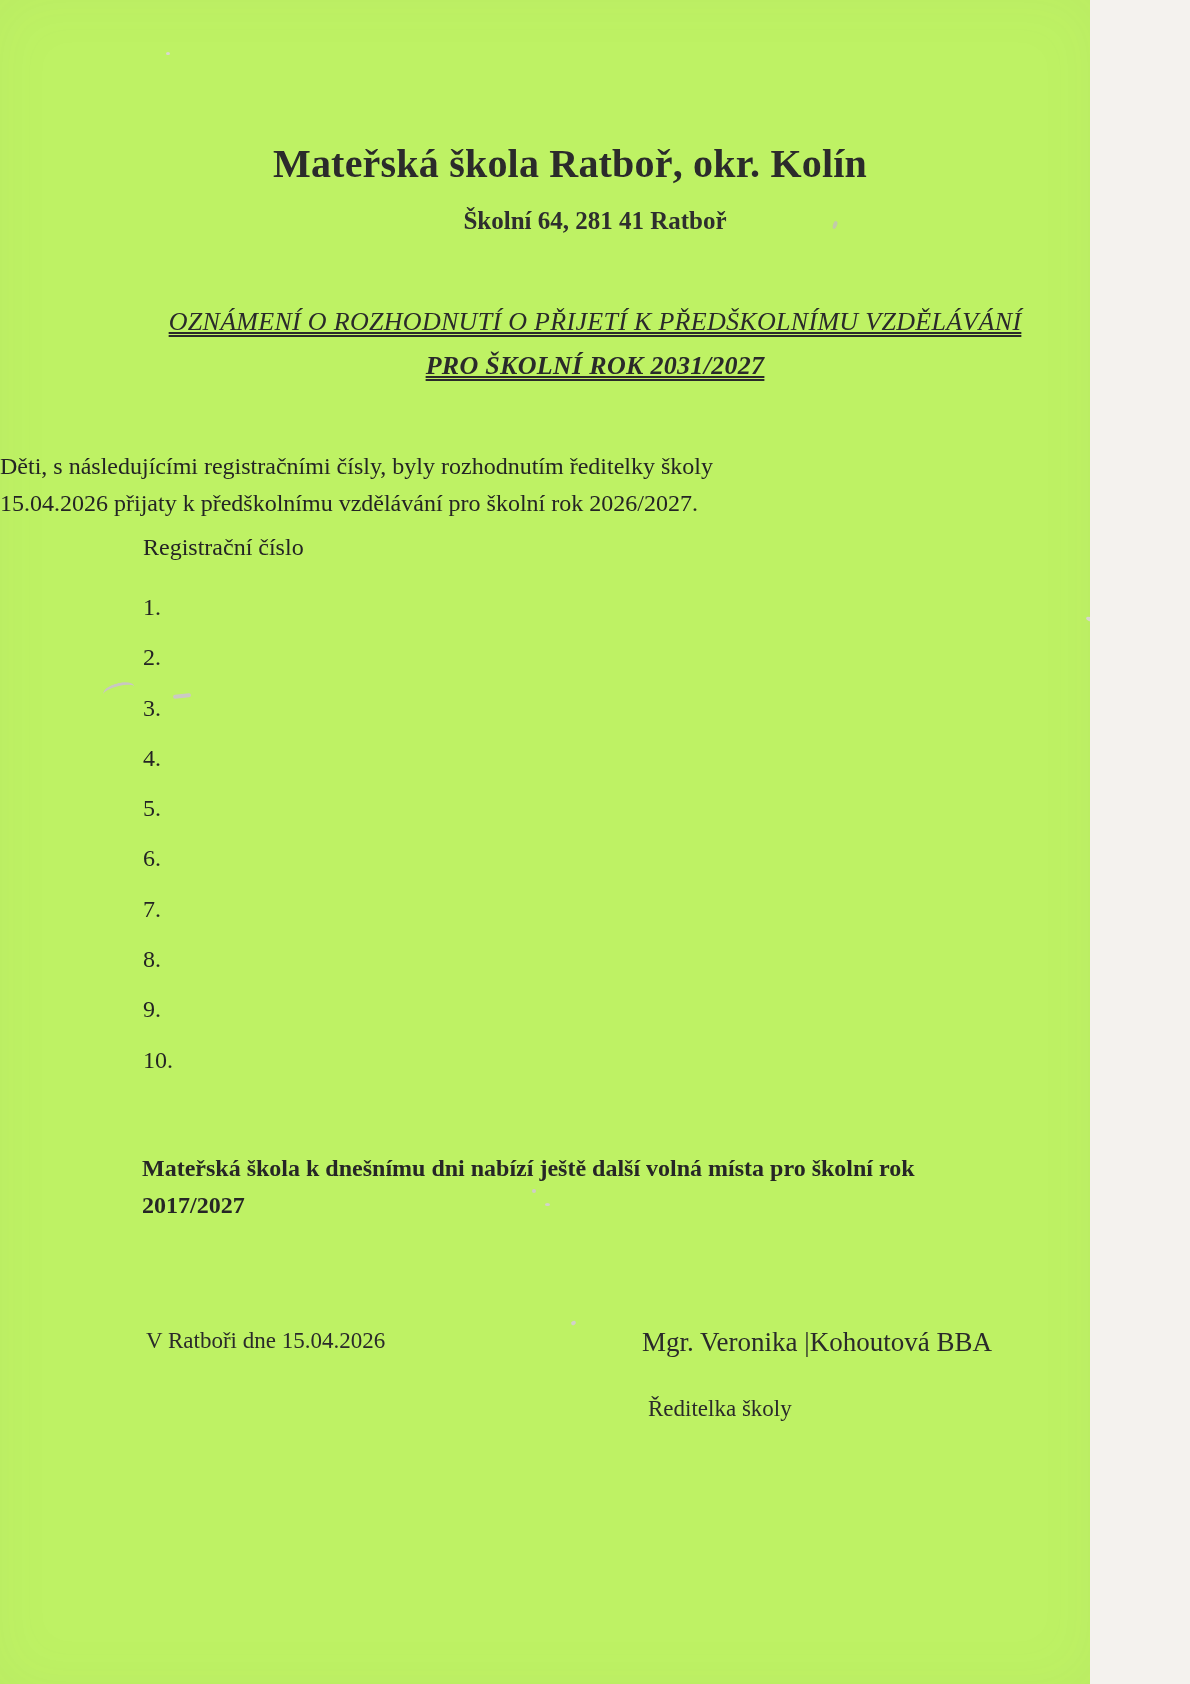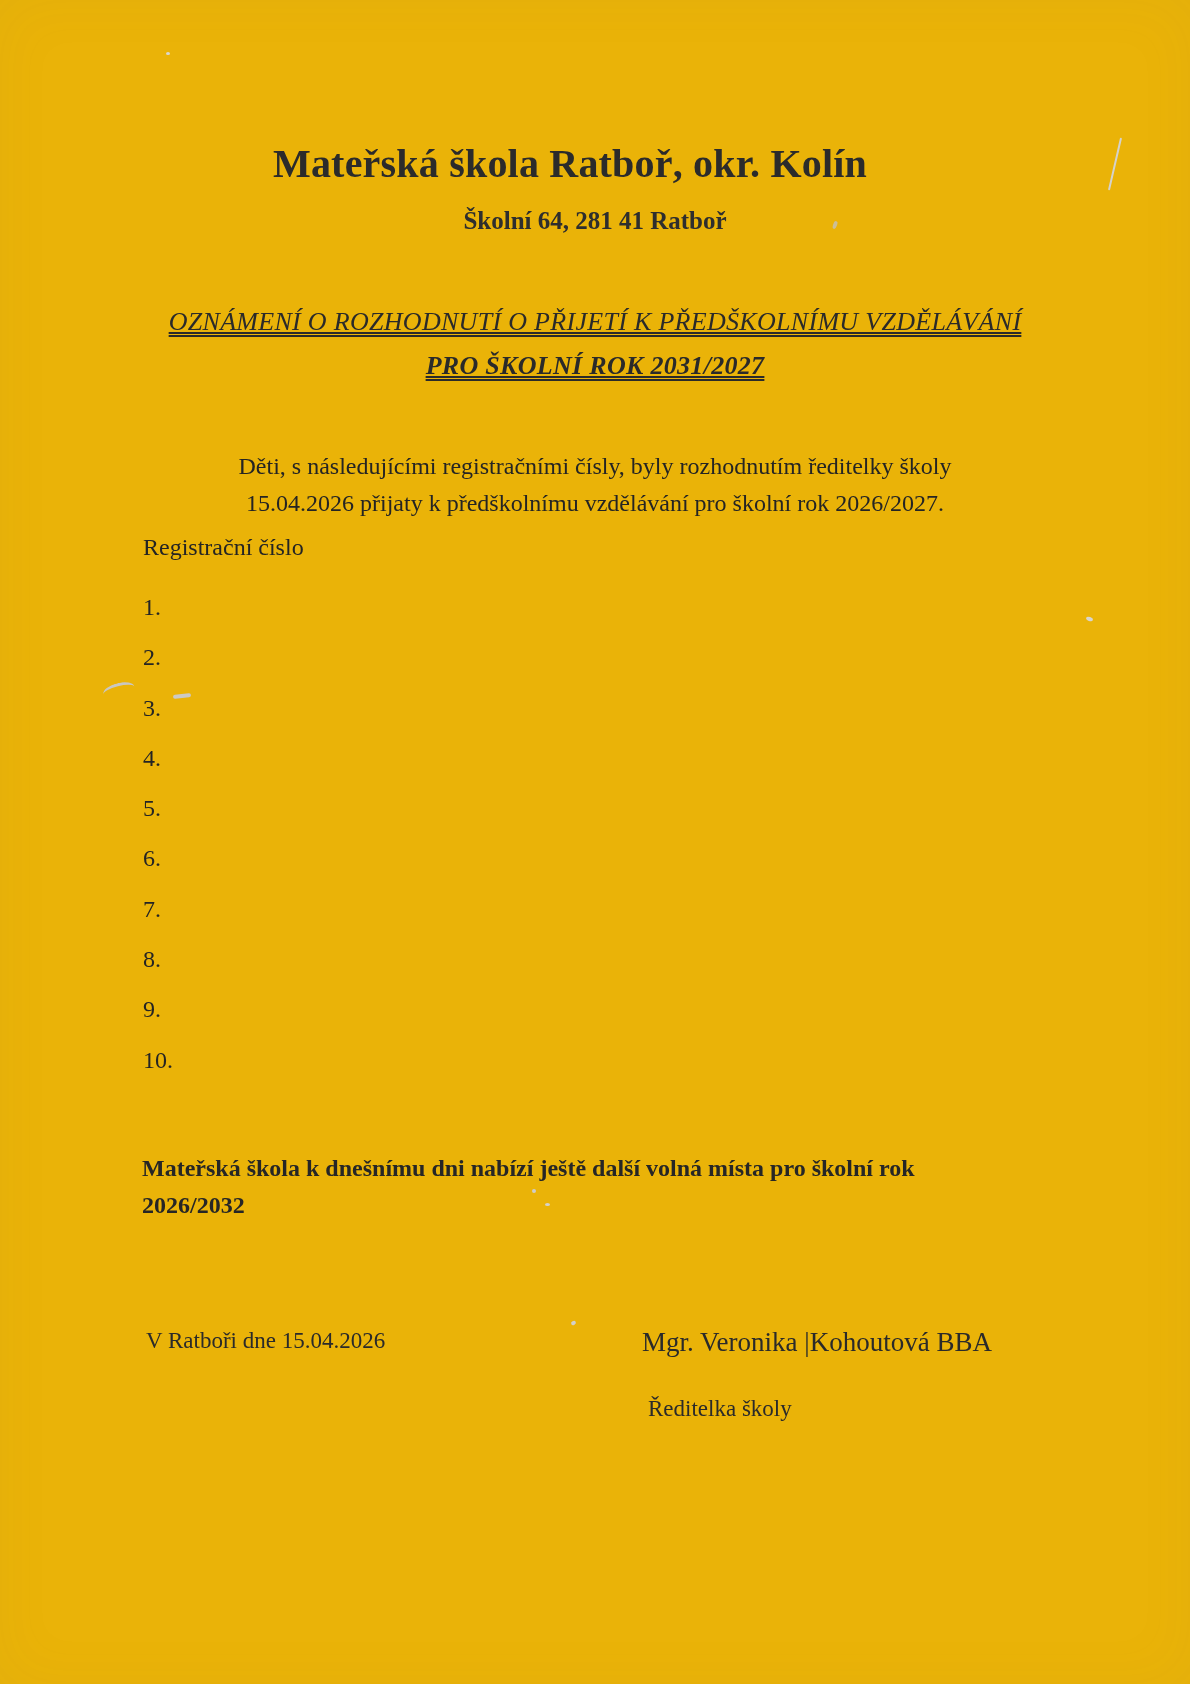--- a/index.html
+++ b/index.html
@@ -3,22 +3,22 @@
 <meta charset="utf-8">
 <style>
   html, body { margin: 0; padding: 0; }
   body {
     width: 1190px; height: 1684px;
     background: #f4f2ee;
     font-family: "Liberation Serif", serif;
   }
   .page {
     position: relative;
-    width: 1190px; height: 1684px;
-    background: #eab308;
+    width: 1090px; height: 1684px;
+    background: #bef264;
     color: #222;
     overflow: hidden;
     box-shadow: inset 0 0 60px rgba(120,110,90,0.05);
   }
   .school-name {
     position: absolute; top: 140px; left: 0; width: 1140px;
     margin: 0; text-align: center;
     font-size: 40px; font-weight: bold; color: #2b2b2b;
     letter-spacing: 0.2px;
   }
@@ -32,21 +32,21 @@
     line-height: 44px; color: #2a2a2a; letter-spacing: 0.3px; text-decoration: underline;
   }
   .notice-heading .underlined {
     text-decoration: underline;
     text-underline-offset: 5px;
     text-decoration-thickness: 2px;
   }
   .notice-heading .line2 { font-weight: bold; }
   .intro {
     position: absolute; top: 448px; left: 0; width: 1190px;
-    text-align: center; font-size: 24px; line-height: 37px; color: #242424;
+    font-size: 24px; line-height: 37px; color: #242424;
   }
   .list-label {
     position: absolute; top: 534px; left: 143px;
     font-size: 24px; color: #242424;
   }
   .reg-list {
     position: absolute; top: 592px; left: 143px;
     font-size: 24px; color: #242424;
   }
   .reg-item { height: 50.3px; line-height: 30px; }
@@ -99,21 +99,21 @@
       <div class="reg-item">5.</div>
       <div class="reg-item">6.</div>
       <div class="reg-item">7.</div>
       <div class="reg-item">8.</div>
       <div class="reg-item">9.</div>
       <div class="reg-item">10.</div>
     </div>
 
   <div class="offer">
     <span>Mateřská škola k dnešnímu dni nabízí ještě další volná místa pro školní rok</span><br>
-    <span>2026/2032</span>
+    <span>2017/2027</span>
   </div>
 
   <div class="footer-place">V Ratboři dne 15.04.2026</div>
 
   <div class="sig-name">Mgr. Veronika |Kohoutová BBA</div>
 
   <div class="sig-role">Ředitelka školy</div>
 
   <div class="artifact a-slash"></div>
   <div class="artifact a-comma"></div>

